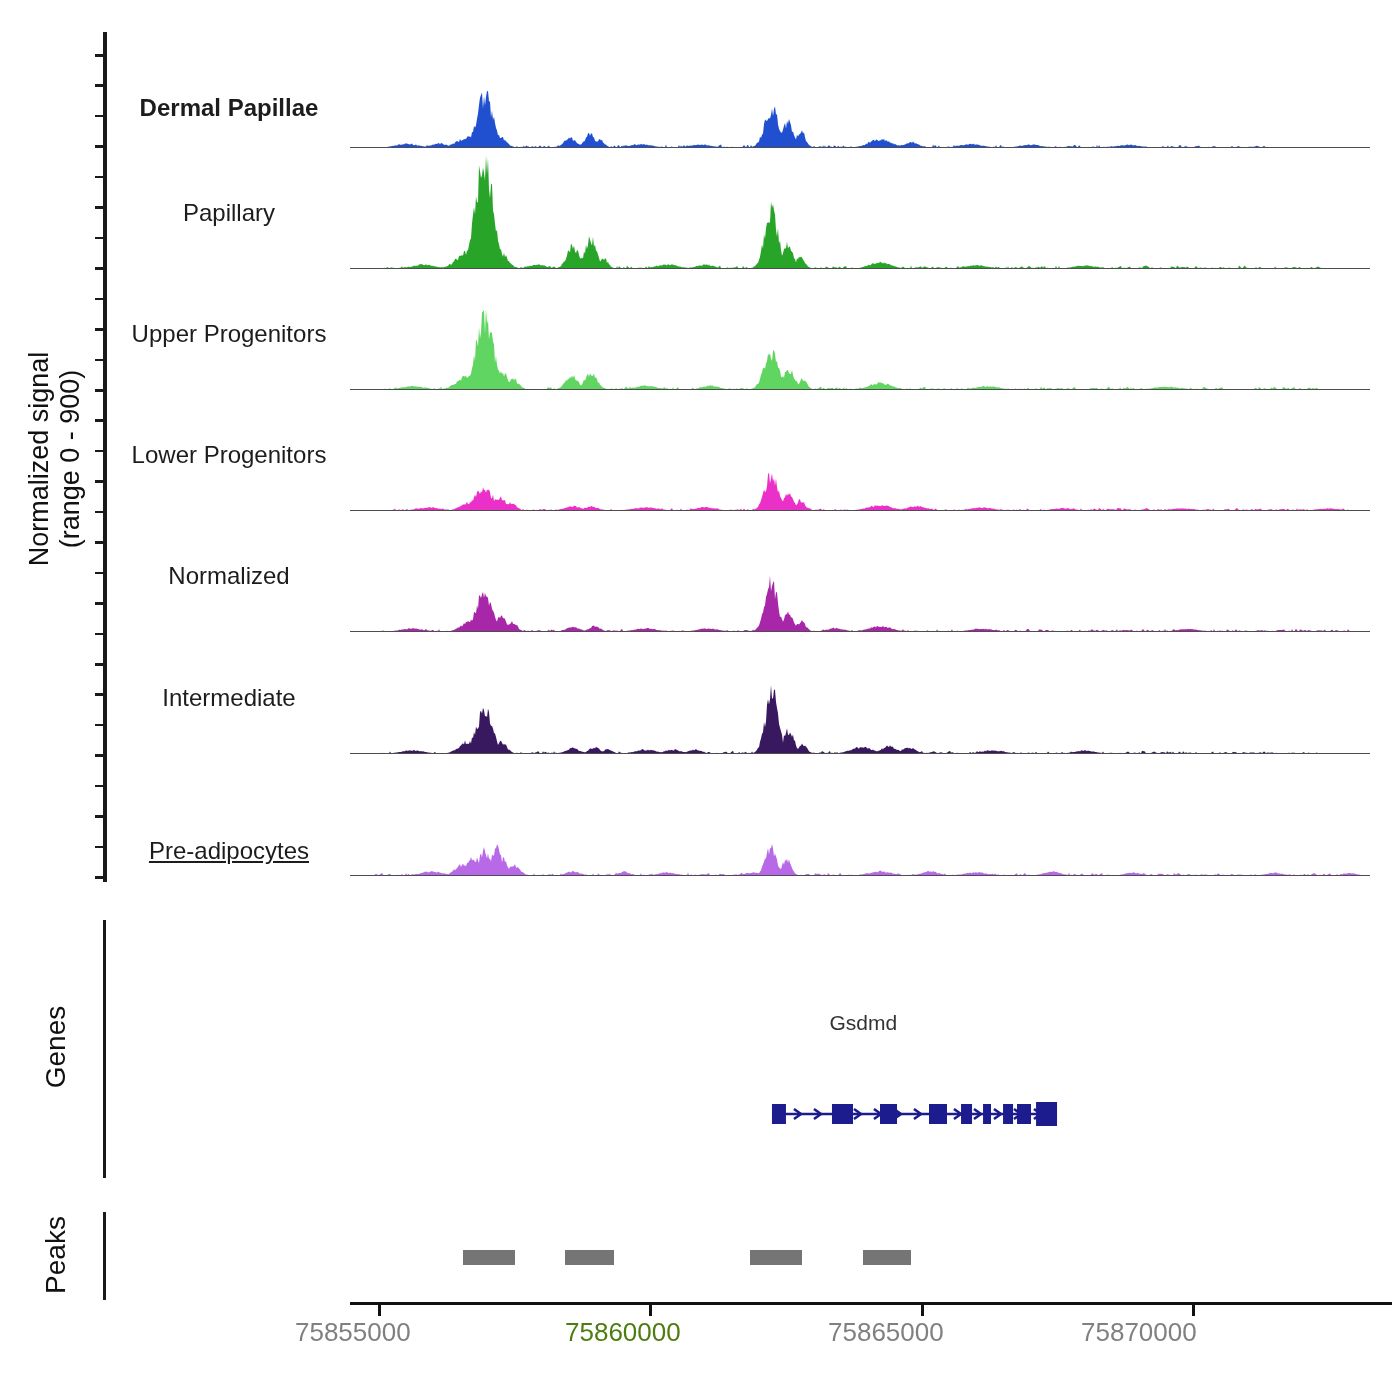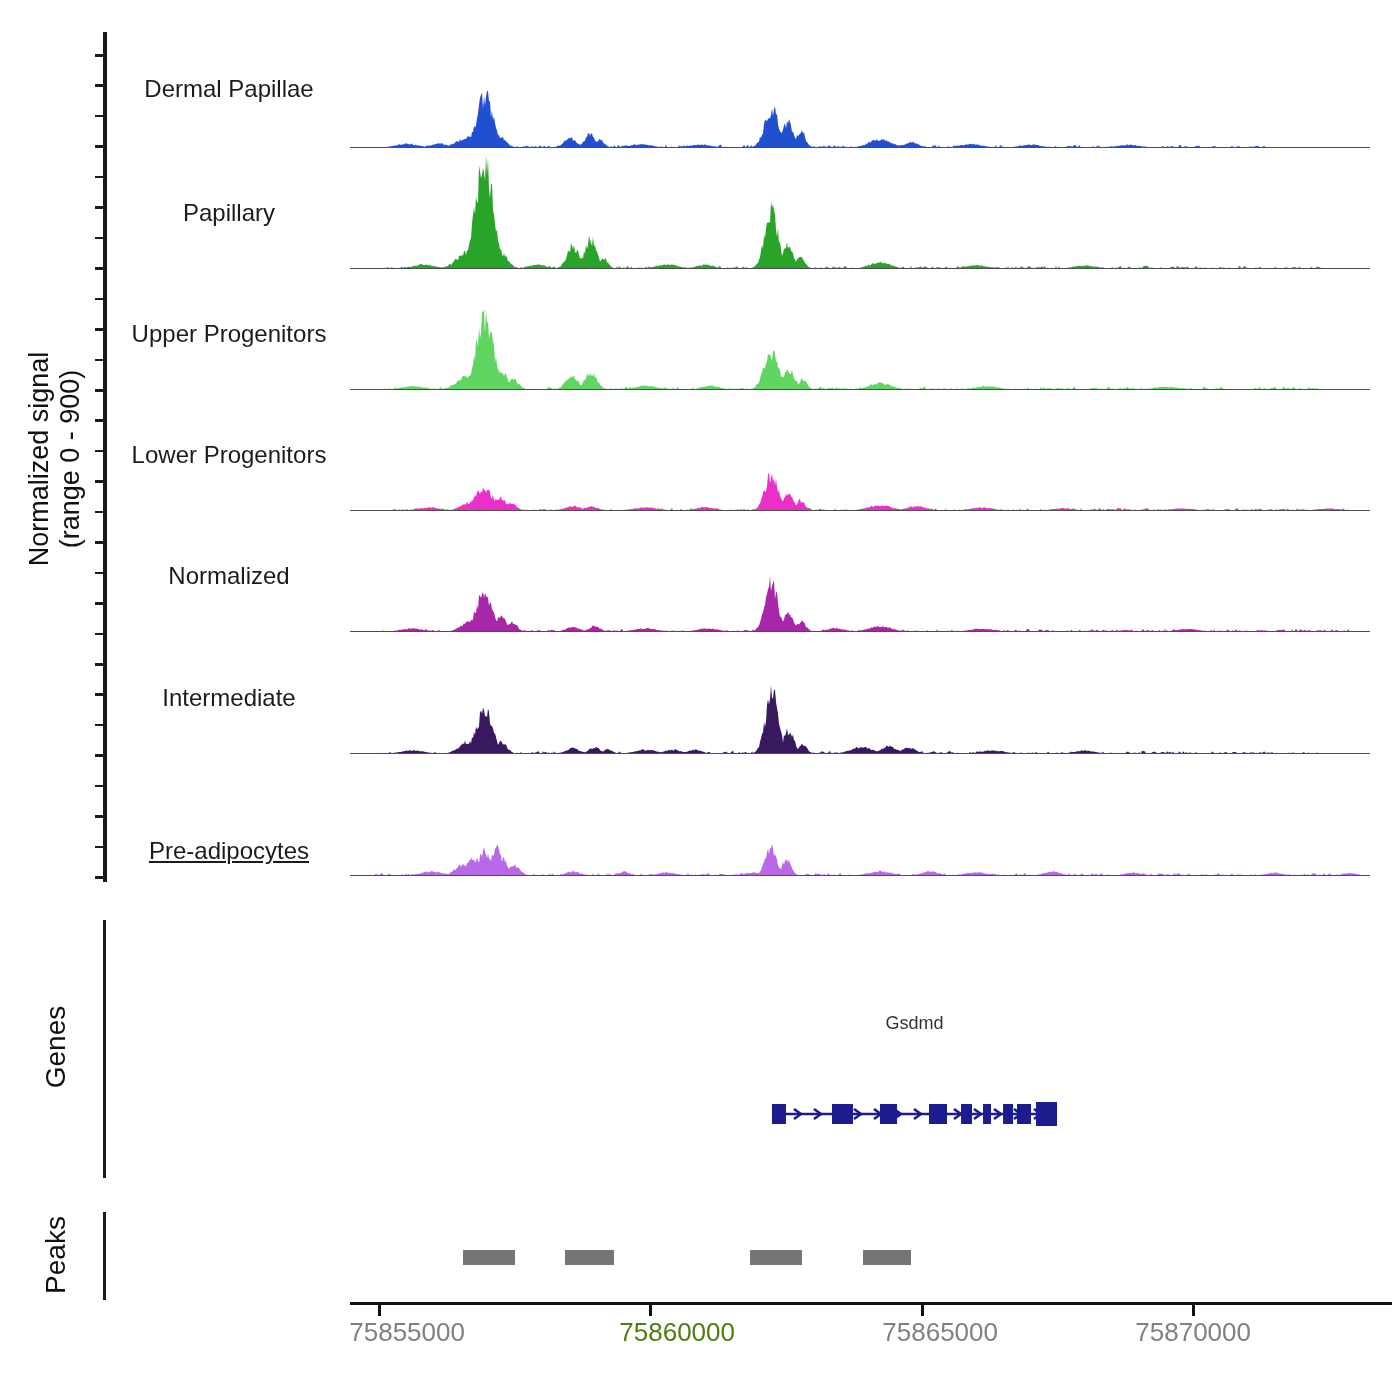--- a/index.html
+++ b/index.html
@@ -18,27 +18,27 @@
     position:absolute; left:99px; width:260px; text-align:center;
     font-size:24px; color:#1c1c1c; line-height:30px;
   }
   .track-svg{ position:absolute; left:350px; width:1020px; height:116px; }
   #genes-axis-line{ position:absolute; left:103px; top:920px; width:3px; height:258px; background:#1a1a1a; }
   #peaks-axis-line{ position:absolute; left:103px; top:1212px; width:3px; height:88px; background:#1a1a1a; }
   #genes-label{ position:absolute; left:-23px; top:1030px; width:160px; height:34px;
     text-align:center; font-size:28px; color:#111; }
   #peaks-label{ position:absolute; left:-23px; top:1238px; width:160px; height:34px;
     text-align:center; font-size:28px; color:#111; }
-  #gene-name{ position:absolute; width:170px; text-align:center; top:1010px;
-    font-size:18px; line-height:26px; color:#333; }
+  #gene-name{ position:absolute; width:170px; top:1010px;
+    font-size:21px; line-height:26px; color:#333; }
   #gene-svg{ position:absolute; left:350px; top:1096px; width:1020px; height:40px; }
   .peak-box{ position:absolute; top:1250px; height:15px; }
   #x-axis-line{ position:absolute; left:350px; top:1302px; width:1042px; height:3.4px; background:#111; }
   .xtick{ position:absolute; top:1305px; width:3px; height:11px; background:#111; }
-  .xtick-label{ position:absolute; top:1317px; width:170px; text-align:right; font-size:26px; }
+  .xtick-label{ position:absolute; top:1317px; width:170px; text-align:left; font-size:26px; }
   #x-axis-title{ position:absolute; left:621px; top:1343px; width:500px; text-align:center;
     font-size:30px; color:#000; }
 </style>
 </head>
 <body>
 
 <div id="figure">
 
   <div id="y-axis-label" class="rot">
     <div>Normalized signal</div>
@@ -70,21 +70,21 @@
       <div class="ytick" style="top: 693.45px;"></div>
       <div class="ytick" style="top: 723.9px;"></div>
       <div class="ytick" style="top: 754.35px;"></div>
       <div class="ytick" style="top: 784.8px;"></div>
       <div class="ytick" style="top: 815.25px;"></div>
       <div class="ytick" style="top: 845.7px;"></div>
       <div class="ytick" style="top: 876.15px;"></div>
     </div>
 
   <div id="tracks">
-      <div class="track-label" style="top: 74px;">Dermal Papillae</div>
+      <div class="track-label" style="top: 93px; font-weight: bold;">Dermal Papillae</div>
       <svg class="track-svg" viewBox="0 0 1020 116" preserveAspectRatio="none" style="top: 32px;">
         <polygon points="0,115.5 0.0,115.5 4.0,115.5 8.0,115.5 12.0,115.5 16.0,115.5 20.0,115.5 23.0,115.5 24.0,115.5 25.0,115.5 26.0,115.4 27.0,115.4 28.0,115.4 29.0,115.4 30.0,115.3 31.0,115.3 32.0,115.3 33.0,115.2 34.0,115.1 35.0,115.1 36.0,115.0 37.0,114.9 38.0,114.7 39.0,114.6 40.0,114.5 41.0,114.3 42.0,114.1 43.0,113.7 44.0,114.1 45.0,113.3 46.0,113.5 47.0,113.6 48.0,112.7 49.0,112.2 50.0,112.5 51.0,113.1 52.0,112.5 53.0,112.3 54.0,112.5 55.0,111.6 56.0,111.4 57.0,111.6 58.0,112.0 59.0,112.2 60.0,112.4 61.0,112.0 62.0,111.6 63.0,113.0 64.0,113.2 65.0,113.1 66.0,112.5 67.0,113.5 68.0,113.7 69.0,113.1 70.0,113.9 71.0,113.8 72.0,114.1 73.0,114.3 74.0,114.4 75.0,114.6 76.0,114.6 77.0,113.1 78.0,114.1 79.0,113.5 80.0,113.8 81.0,113.2 82.0,113.2 83.0,112.3 84.0,113.1 85.0,112.0 86.0,111.7 87.0,112.1 88.0,111.2 89.0,111.1 90.0,112.5 91.0,111.0 92.0,111.3 93.0,111.9 94.0,112.7 95.0,112.9 96.0,112.4 97.0,113.0 98.0,113.4 99.0,113.7 100.0,113.0 101.0,112.2 102.0,112.4 103.0,111.3 104.0,112.2 105.0,110.5 106.0,109.4 107.0,108.9 108.0,109.4 109.0,110.1 110.0,106.7 111.0,108.9 112.0,108.3 113.0,107.9 114.0,107.0 115.0,107.2 116.0,106.8 117.0,105.5 118.0,103.8 119.0,105.0 120.0,104.2 121.0,105.4 122.0,99.9 123.0,100.3 124.0,93.7 125.0,95.7 126.0,93.2 127.0,86.8 128.0,81.5 129.0,73.1 130.0,65.7 131.0,63.0 132.0,60.6 133.0,76.8 134.0,64.0 135.0,73.4 136.0,64.8 137.0,59.2 138.0,59.1 139.0,69.5 140.0,69.5 141.0,85.4 142.0,78.5 143.0,88.0 144.0,84.4 145.0,90.9 146.0,96.1 147.0,98.5 148.0,103.3 149.0,103.1 150.0,106.0 151.0,106.1 152.0,105.2 153.0,105.0 154.0,108.5 155.0,107.7 156.0,109.5 157.0,110.1 158.0,111.3 159.0,112.1 160.0,113.5 161.0,113.8 162.0,114.0 163.0,114.4 164.0,114.7 165.0,115.0 166.0,115.1 167.0,114.0 168.0,115.3 169.0,114.9 170.0,115.4 171.0,114.4 172.0,115.5 174.0,113.8 175.0,115.2 176.0,113.5 178.0,114.4 179.0,114.4 180.0,115.5 181.0,115.4 182.0,114.0 183.0,114.6 184.0,115.5 185.0,113.9 188.0,115.5 190.0,113.2 192.0,115.5 194.0,114.1 195.0,114.3 196.0,115.5 197.0,115.1 199.0,113.6 200.0,115.5 201.0,115.4 202.0,115.4 203.0,115.3 204.0,114.8 205.0,115.1 206.0,114.5 207.0,114.7 208.0,113.0 209.0,114.1 210.0,113.5 211.0,112.9 212.0,112.0 213.0,111.3 214.0,109.2 215.0,108.5 216.0,108.7 217.0,107.7 218.0,107.1 219.0,105.4 220.0,106.5 221.0,105.6 222.0,105.3 223.0,108.9 224.0,108.2 225.0,108.3 226.0,109.8 227.0,111.0 228.0,111.8 229.0,112.1 230.0,112.8 231.0,112.6 232.0,111.5 233.0,109.7 234.0,109.5 235.0,108.6 236.0,105.5 237.0,104.7 238.0,101.2 239.0,100.9 240.0,103.8 241.0,101.4 242.0,101.4 243.0,105.0 244.0,105.6 245.0,108.8 246.0,109.6 247.0,109.6 248.0,109.6 249.0,107.2 250.0,107.2 251.0,108.4 252.0,107.7 253.0,110.6 254.0,111.2 255.0,112.6 256.0,112.5 257.0,113.8 258.0,114.3 259.0,114.7 260.0,115.1 261.0,114.5 262.0,114.5 263.0,115.4 264.0,113.6 265.0,113.9 266.0,115.2 267.0,115.2 268.0,113.2 269.0,113.3 270.0,114.9 271.0,114.8 272.0,113.6 273.0,114.6 274.0,113.2 275.0,114.3 276.0,112.7 277.0,114.0 278.0,113.7 279.0,113.9 280.0,113.7 281.0,113.6 282.0,113.1 283.0,113.2 284.0,112.4 285.0,112.1 286.0,113.2 287.0,112.9 288.0,112.6 289.0,112.4 290.0,112.8 291.0,111.7 292.0,112.4 293.0,112.4 294.0,112.1 295.0,112.7 296.0,112.8 297.0,112.7 298.0,112.9 299.0,113.5 300.0,113.0 301.0,113.6 302.0,113.5 303.0,113.6 304.0,114.1 305.0,114.2 306.0,114.4 307.0,114.5 308.0,114.7 309.0,114.8 310.0,114.7 311.0,115.0 312.0,114.3 313.0,115.2 314.0,115.2 315.0,115.0 316.0,112.5 317.0,115.4 318.0,115.4 319.0,115.4 320.0,115.4 321.0,114.7 322.0,114.5 323.0,115.4 324.0,115.3 325.0,115.3 326.0,115.2 327.0,115.2 328.0,115.0 329.0,113.0 330.0,115.0 331.0,113.6 332.0,114.8 333.0,114.3 334.0,113.0 335.0,114.4 336.0,114.2 337.0,113.5 338.0,113.8 339.0,114.0 340.0,113.5 341.0,113.7 342.0,113.5 343.0,113.6 344.0,112.7 345.0,113.3 346.0,113.0 347.0,113.0 348.0,112.3 349.0,113.3 350.0,112.5 351.0,113.2 352.0,112.2 353.0,113.3 354.0,112.7 355.0,112.6 356.0,112.7 357.0,113.4 358.0,113.6 359.0,113.1 360.0,114.1 361.0,113.8 362.0,114.0 363.0,114.2 364.0,114.3 365.0,114.5 366.0,114.6 367.0,114.7 368.0,114.7 369.0,113.5 370.0,113.1 371.0,112.5 372.0,115.2 373.0,115.2 374.0,114.4 375.0,115.2 376.0,115.3 377.0,114.4 378.0,115.4 379.0,115.4 380.0,115.4 381.0,115.5 382.0,114.4 383.0,115.5 384.0,115.5 386.0,114.9 388.0,115.5 389.0,115.0 390.0,115.1 392.0,115.5 394.0,113.1 396.0,115.5 397.0,113.6 398.0,112.8 399.0,115.3 400.0,115.0 401.0,113.1 402.0,114.8 403.0,114.5 404.0,114.0 405.0,113.7 406.0,112.6 407.0,110.7 408.0,110.6 409.0,109.7 410.0,104.5 411.0,106.1 412.0,102.7 413.0,101.4 414.0,91.9 415.0,87.6 416.0,88.4 417.0,88.9 418.0,87.0 419.0,85.9 420.0,86.4 421.0,83.0 422.0,76.6 423.0,84.1 424.0,76.9 425.0,74.3 426.0,82.7 427.0,81.9 428.0,92.3 429.0,96.7 430.0,99.0 431.0,100.6 432.0,100.7 433.0,97.4 434.0,93.8 435.0,91.1 436.0,96.5 437.0,89.1 438.0,91.8 439.0,86.9 440.0,89.9 441.0,93.2 442.0,99.9 443.0,99.5 444.0,103.0 445.0,105.4 446.0,107.6 447.0,102.8 448.0,104.4 449.0,102.6 450.0,102.0 451.0,100.6 452.0,98.2 453.0,101.5 454.0,100.3 455.0,105.3 456.0,109.0 457.0,109.9 458.0,111.5 459.0,113.1 460.0,113.5 461.0,114.4 462.0,114.4 463.0,115.2 464.0,113.8 465.0,115.0 466.0,115.5 468.0,115.5 469.0,114.2 470.0,114.5 471.0,114.3 472.0,115.5 473.0,113.3 474.0,115.2 475.0,113.3 476.0,115.4 478.0,114.3 479.0,112.9 480.0,114.6 481.0,114.5 483.0,115.4 484.0,113.3 487.0,115.3 488.0,113.8 490.0,115.2 491.0,114.2 492.0,115.5 493.0,113.4 494.0,114.2 495.0,114.9 496.0,114.5 497.0,115.4 498.0,115.4 499.0,115.0 500.0,115.3 501.0,114.1 502.0,115.2 503.0,115.1 504.0,115.1 505.0,114.9 506.0,114.8 507.0,114.7 508.0,114.5 509.0,114.3 510.0,114.1 511.0,113.9 512.0,113.8 513.0,112.9 514.0,113.3 515.0,112.9 516.0,111.4 517.0,112.4 518.0,110.5 519.0,109.8 520.0,110.9 521.0,109.5 522.0,108.9 523.0,107.8 524.0,107.9 525.0,109.2 526.0,107.5 527.0,107.7 528.0,108.6 529.0,109.3 530.0,107.9 531.0,108.5 532.0,106.8 533.0,108.2 534.0,106.6 535.0,109.6 536.0,107.8 537.0,108.9 538.0,109.8 539.0,109.3 540.0,110.7 541.0,110.5 542.0,111.7 543.0,110.9 544.0,112.6 545.0,112.1 546.0,112.6 547.0,113.3 548.0,113.5 549.0,113.0 550.0,114.0 551.0,113.0 552.0,113.1 553.0,113.2 554.0,112.7 555.0,112.4 556.0,112.1 557.0,111.2 558.0,111.5 559.0,111.0 560.0,109.9 561.0,110.0 562.0,111.1 563.0,109.6 564.0,110.4 565.0,111.7 566.0,110.9 567.0,111.9 568.0,112.2 569.0,112.6 570.0,113.5 571.0,113.7 572.0,113.9 573.0,114.3 574.0,114.5 575.0,114.0 576.0,114.9 577.0,115.1 578.0,115.2 579.0,115.3 580.0,115.4 581.0,115.4 582.0,115.4 583.0,112.6 584.0,114.4 585.0,113.0 586.0,114.0 587.0,115.4 588.0,114.4 589.0,113.5 590.0,115.4 591.0,115.4 592.0,115.4 593.0,115.4 594.0,115.3 595.0,115.3 596.0,115.3 597.0,115.0 598.0,114.4 599.0,114.4 600.0,115.0 601.0,114.9 602.0,114.8 603.0,114.7 604.0,113.0 605.0,114.4 606.0,113.6 607.0,114.1 608.0,113.5 609.0,113.9 610.0,113.2 611.0,112.9 612.0,112.9 613.0,113.5 614.0,113.1 615.0,112.9 616.0,112.3 617.0,112.6 618.0,112.8 619.0,112.2 620.0,111.7 621.0,111.9 622.0,112.5 623.0,111.7 624.0,112.0 625.0,113.0 626.0,112.3 627.0,112.8 628.0,112.6 629.0,113.0 630.0,113.2 631.0,113.7 632.0,113.8 633.0,113.8 634.0,113.7 635.0,114.1 636.0,114.3 637.0,114.5 638.0,114.6 639.0,114.7 640.0,114.8 641.0,114.9 642.0,115.0 643.0,115.1 644.0,114.6 645.0,115.2 646.0,113.0 647.0,115.3 648.0,115.4 649.0,115.4 650.0,113.6 651.0,112.9 652.0,115.4 653.0,114.1 654.0,115.4 655.0,115.3 656.0,115.4 657.0,115.3 658.0,115.3 659.0,115.2 660.0,115.2 661.0,115.1 662.0,115.0 663.0,114.9 664.0,114.8 665.0,114.7 666.0,114.6 667.0,114.4 668.0,114.2 669.0,114.1 670.0,113.2 671.0,113.9 672.0,113.8 673.0,113.6 674.0,113.5 675.0,113.1 676.0,113.0 677.0,113.2 678.0,112.6 679.0,112.4 680.0,112.9 681.0,113.3 682.0,113.1 683.0,112.6 684.0,112.4 685.0,112.6 686.0,112.9 687.0,113.1 688.0,113.0 689.0,113.4 690.0,113.9 691.0,114.2 692.0,114.1 693.0,114.3 694.0,114.4 695.0,114.6 696.0,114.7 697.0,114.8 698.0,114.9 699.0,114.5 700.0,115.1 701.0,115.2 702.0,115.3 703.0,115.3 704.0,115.3 705.0,114.6 706.0,113.9 707.0,115.4 708.0,115.4 709.0,115.5 710.0,114.6 711.0,115.5 712.0,115.4 715.0,114.8 716.0,115.3 717.0,114.2 719.0,113.9 720.0,114.3 723.0,114.4 724.0,113.1 725.0,113.1 726.0,113.7 727.0,115.3 728.0,114.8 729.0,113.3 731.0,115.3 732.0,115.5 736.0,115.5 737.0,115.4 740.0,115.5 742.0,114.8 744.0,114.6 745.0,115.5 746.0,115.5 747.0,112.9 748.0,115.4 749.0,113.0 750.0,114.8 751.0,115.4 752.0,115.4 753.0,115.3 754.0,114.5 755.0,115.2 756.0,115.2 757.0,114.5 758.0,115.0 759.0,114.5 760.0,114.9 761.0,114.0 762.0,114.6 763.0,114.5 764.0,114.4 765.0,114.3 766.0,114.1 767.0,114.2 768.0,113.5 769.0,113.9 770.0,113.9 771.0,113.1 772.0,113.5 773.0,113.2 774.0,113.4 775.0,113.5 776.0,112.9 777.0,112.6 778.0,112.7 779.0,113.2 780.0,112.8 781.0,112.5 782.0,113.1 783.0,113.2 784.0,113.4 785.0,113.0 786.0,113.2 787.0,114.0 788.0,114.0 789.0,113.7 790.0,114.1 791.0,114.3 792.0,114.4 793.0,114.5 794.0,114.6 795.0,114.8 796.0,114.2 797.0,115.0 798.0,115.0 799.0,115.1 800.0,115.2 801.0,115.2 802.0,115.3 803.0,115.1 804.0,115.4 805.0,115.4 806.0,115.4 807.0,115.4 808.0,115.4 809.0,115.5 810.0,115.5 811.0,115.5 812.0,114.5 813.0,114.2 816.0,115.5 817.0,114.7 818.0,113.6 819.0,115.4 820.0,115.5 821.0,114.1 822.0,114.3 824.0,114.8 826.0,115.3 828.0,115.5 829.0,113.6 830.0,112.9 831.0,113.7 832.0,115.5 836.0,114.0 837.0,114.8 840.0,115.1 842.0,115.1 844.0,115.5 845.0,114.3 848.0,113.9 849.0,113.6 850.0,114.7 851.0,115.0 852.0,115.3 856.0,115.0 857.0,115.2 859.0,114.8 860.0,115.5 864.0,113.9 867.0,115.2 868.0,115.3 869.0,115.3 870.0,115.3 872.0,115.5 876.0,115.0 879.0,115.3 880.0,115.5 882.0,114.0 884.0,115.5 887.0,114.7 888.0,114.1 890.0,114.8 892.0,115.5 894.0,114.9 896.0,115.2 899.0,114.7 900.0,114.7 904.0,114.7 907.0,113.8 908.0,114.2 912.0,115.5 913.0,114.5 914.0,113.8 916.0,115.5 920.0,115.5 924.0,115.5 928.0,115.5 932.0,115.5 936.0,115.5 940.0,115.5 944.0,115.5 948.0,115.5 952.0,115.5 956.0,115.5 960.0,115.5 964.0,115.5 968.0,115.5 972.0,115.5 976.0,115.5 980.0,115.5 984.0,115.5 988.0,115.5 992.0,115.5 996.0,115.5 1000.0,115.5 1004.0,115.5 1008.0,115.5 1012.0,115.5 1016.0,115.5 1020.0,115.5 1020,115.5" fill="#2050D0"></polygon>
         <line x1="0" y1="115.5" x2="1020" y2="115.5" stroke="#4d4d4d" stroke-width="1"></line>
       </svg>
       <div class="track-label" style="top: 198px;">Papillary</div>
       <svg class="track-svg" viewBox="0 0 1020 116" preserveAspectRatio="none" style="top: 153px;">
         <polygon points="0,115.5 0.0,115.5 4.0,115.5 8.0,115.5 12.0,115.5 16.0,115.5 20.0,115.5 24.0,115.5 28.0,115.5 32.0,115.5 33.0,115.0 35.0,114.8 36.0,115.5 37.0,114.0 38.0,114.2 39.0,115.5 40.0,115.5 41.0,113.7 42.0,115.3 43.0,114.2 44.0,115.2 45.0,115.4 46.0,115.3 47.0,115.3 48.0,115.3 49.0,115.2 50.0,114.4 51.0,114.8 52.0,113.2 53.0,114.8 54.0,114.4 55.0,113.7 56.0,114.4 57.0,114.3 58.0,113.7 59.0,113.7 60.0,114.0 61.0,113.9 62.0,113.3 63.0,113.5 64.0,112.6 65.0,112.8 66.0,113.1 67.0,112.6 68.0,112.7 69.0,111.4 70.0,111.3 71.0,111.2 72.0,111.0 73.0,111.9 74.0,112.0 75.0,112.2 76.0,111.3 77.0,112.0 78.0,112.2 79.0,111.8 80.0,111.9 81.0,112.9 82.0,112.5 83.0,113.3 84.0,112.7 85.0,113.7 86.0,113.2 87.0,114.0 88.0,113.7 89.0,114.2 90.0,114.3 91.0,114.5 92.0,114.0 93.0,114.5 94.0,114.2 95.0,113.6 96.0,113.9 97.0,113.1 98.0,113.0 99.0,111.5 100.0,110.7 101.0,111.9 102.0,111.0 103.0,109.0 104.0,108.6 105.0,106.1 106.0,105.7 107.0,106.8 108.0,107.0 109.0,102.9 110.0,102.4 111.0,103.3 112.0,101.4 113.0,102.9 114.0,97.9 115.0,98.1 116.0,101.9 117.0,97.6 118.0,97.3 119.0,92.1 120.0,87.2 121.0,85.3 122.0,70.5 123.0,61.6 124.0,54.1 125.0,61.3 126.0,43.4 127.0,48.9 128.0,49.5 129.0,12.3 130.0,18.3 131.0,25.0 132.0,22.5 133.0,14.6 134.0,19.9 135.0,27.8 136.0,2.5 137.0,21.5 138.0,4.9 139.0,36.6 140.0,45.2 141.0,31.5 142.0,30.6 143.0,57.6 144.0,61.3 145.0,70.7 146.0,78.7 147.0,76.7 148.0,87.7 149.0,90.9 150.0,96.3 151.0,96.2 152.0,101.0 153.0,103.8 154.0,99.7 155.0,104.2 156.0,101.9 157.0,104.7 158.0,108.2 159.0,108.1 160.0,110.1 161.0,110.6 162.0,111.7 163.0,112.0 164.0,113.4 165.0,114.0 166.0,114.1 167.0,114.5 168.0,114.8 169.0,115.1 170.0,115.1 171.0,114.1 172.0,114.8 173.0,114.7 174.0,114.5 175.0,113.3 176.0,114.0 177.0,113.4 178.0,113.1 179.0,113.4 180.0,112.4 181.0,113.0 182.0,112.9 183.0,111.9 184.0,112.1 185.0,111.9 186.0,112.3 187.0,111.4 188.0,111.9 189.0,111.1 190.0,112.1 191.0,112.4 192.0,111.9 193.0,112.5 194.0,112.3 195.0,112.7 196.0,113.3 197.0,114.0 198.0,114.0 199.0,113.2 200.0,113.0 201.0,114.6 202.0,114.8 203.0,113.9 204.0,113.6 205.0,114.3 206.0,115.1 207.0,114.9 208.0,114.6 209.0,114.1 210.0,113.7 211.0,112.9 212.0,111.0 213.0,110.0 214.0,108.4 215.0,108.2 216.0,105.8 217.0,102.5 218.0,97.4 219.0,98.1 220.0,99.2 221.0,90.4 222.0,92.2 223.0,96.1 224.0,92.4 225.0,98.6 226.0,100.3 227.0,97.1 228.0,97.7 229.0,102.1 230.0,105.2 231.0,105.4 232.0,104.6 233.0,105.4 234.0,98.3 235.0,100.7 236.0,91.8 237.0,96.1 238.0,92.1 239.0,82.9 240.0,86.7 241.0,90.0 242.0,92.5 243.0,83.7 244.0,93.7 245.0,91.8 246.0,97.6 247.0,98.4 248.0,101.4 249.0,104.8 250.0,108.6 251.0,107.5 252.0,105.7 253.0,105.7 254.0,106.9 255.0,105.5 256.0,105.5 257.0,110.0 258.0,108.7 259.0,111.2 260.0,112.0 261.0,113.8 262.0,114.1 263.0,114.7 264.0,115.0 265.0,115.2 266.0,115.4 267.0,113.1 268.0,115.2 269.0,113.3 270.0,113.8 271.0,115.3 272.0,115.5 274.0,114.0 275.0,115.2 276.0,115.5 277.0,112.7 278.0,113.7 280.0,115.5 281.0,113.6 283.0,115.5 284.0,115.5 285.0,115.5 286.0,115.2 287.0,115.4 288.0,114.3 289.0,115.4 290.0,113.9 291.0,115.3 292.0,114.4 293.0,115.2 294.0,115.0 295.0,115.0 296.0,113.2 297.0,114.7 298.0,114.7 299.0,113.0 300.0,114.4 301.0,114.3 302.0,114.1 303.0,114.2 304.0,113.6 305.0,113.6 306.0,113.0 307.0,112.5 308.0,113.4 309.0,112.8 310.0,112.2 311.0,112.6 312.0,112.4 313.0,111.8 314.0,111.5 315.0,111.7 316.0,111.8 317.0,112.5 318.0,110.9 319.0,111.7 320.0,112.3 321.0,111.5 322.0,111.5 323.0,111.6 324.0,112.3 325.0,111.9 326.0,112.6 327.0,112.8 328.0,113.3 329.0,113.8 330.0,113.3 331.0,114.1 332.0,114.2 333.0,114.2 334.0,114.3 335.0,114.5 336.0,114.6 337.0,114.8 338.0,114.9 339.0,114.7 340.0,114.4 341.0,114.4 342.0,114.4 343.0,114.3 344.0,114.0 345.0,114.1 346.0,113.1 347.0,113.1 348.0,113.2 349.0,112.3 350.0,112.7 351.0,112.5 352.0,112.7 353.0,112.1 354.0,111.0 355.0,111.9 356.0,111.8 357.0,111.3 358.0,112.4 359.0,111.6 360.0,112.8 361.0,112.9 362.0,112.7 363.0,112.7 364.0,113.1 365.0,113.6 366.0,113.9 367.0,114.2 368.0,114.4 369.0,113.5 370.0,112.6 371.0,114.9 372.0,115.0 373.0,115.2 374.0,115.2 375.0,115.3 376.0,115.4 377.0,114.3 378.0,114.8 379.0,115.4 380.0,114.3 381.0,115.5 382.0,114.5 383.0,114.8 384.0,114.7 385.0,113.9 386.0,114.4 387.0,112.8 388.0,114.8 389.0,114.9 392.0,115.5 393.0,113.1 395.0,115.4 396.0,114.1 399.0,115.3 400.0,115.2 401.0,115.1 402.0,114.8 403.0,114.4 404.0,113.4 405.0,112.9 406.0,112.0 407.0,110.4 408.0,110.0 409.0,106.7 410.0,103.9 411.0,98.0 412.0,91.4 413.0,95.4 414.0,81.1 415.0,86.0 416.0,75.6 417.0,69.8 418.0,69.7 419.0,69.2 420.0,69.8 421.0,48.5 422.0,54.7 423.0,51.3 424.0,57.3 425.0,61.6 426.0,77.1 427.0,83.8 428.0,75.1 429.0,90.5 430.0,87.7 431.0,96.8 432.0,102.8 433.0,100.5 434.0,95.8 435.0,95.6 436.0,95.3 437.0,88.8 438.0,95.6 439.0,93.5 440.0,94.1 441.0,97.8 442.0,98.7 443.0,100.3 444.0,105.0 445.0,106.2 446.0,109.2 447.0,105.1 448.0,106.6 449.0,103.7 450.0,104.4 451.0,103.5 452.0,104.5 453.0,106.6 454.0,108.1 455.0,110.0 456.0,110.9 457.0,112.0 458.0,113.5 459.0,114.1 460.0,114.6 461.0,115.0 462.0,115.2 463.0,115.4 464.0,115.4 465.0,114.3 466.0,114.4 467.0,115.3 468.0,115.5 470.0,115.2 471.0,113.9 472.0,115.5 474.0,114.7 475.0,115.2 476.0,113.5 480.0,115.5 482.0,115.2 483.0,113.2 484.0,114.3 487.0,114.6 488.0,115.5 489.0,113.6 492.0,115.5 494.0,113.8 496.0,113.1 497.0,115.5 498.0,115.3 499.0,115.5 500.0,115.4 501.0,115.4 502.0,114.0 503.0,115.4 504.0,115.3 505.0,115.3 506.0,115.2 507.0,115.1 508.0,115.0 509.0,114.9 510.0,114.7 511.0,114.5 512.0,114.3 513.0,114.1 514.0,113.5 515.0,113.2 516.0,112.8 517.0,113.2 518.0,111.9 519.0,111.8 520.0,112.4 521.0,111.7 522.0,110.5 523.0,110.2 524.0,110.8 525.0,111.1 526.0,110.2 527.0,110.2 528.0,109.4 529.0,110.3 530.0,108.4 531.0,109.5 532.0,109.4 533.0,110.7 534.0,109.3 535.0,110.4 536.0,109.8 537.0,111.3 538.0,111.0 539.0,111.1 540.0,111.2 541.0,112.6 542.0,111.9 543.0,112.9 544.0,112.8 545.0,113.4 546.0,113.5 547.0,114.1 548.0,114.3 549.0,114.5 550.0,114.7 551.0,114.9 552.0,114.3 553.0,113.4 554.0,114.2 555.0,115.3 556.0,115.3 557.0,114.9 558.0,114.7 559.0,115.4 560.0,115.4 561.0,112.6 562.0,115.5 563.0,115.5 564.0,114.9 566.0,114.3 568.0,114.6 571.0,113.2 572.0,114.9 574.0,113.5 576.0,113.7 578.0,114.7 580.0,115.5 583.0,113.6 584.0,115.5 588.0,113.9 591.0,114.7 592.0,114.7 593.0,115.5 594.0,115.5 595.0,114.5 596.0,113.8 597.0,114.1 598.0,115.4 599.0,114.9 600.0,115.3 601.0,114.5 602.0,115.2 603.0,115.2 604.0,115.1 605.0,115.0 606.0,114.9 607.0,113.9 608.0,113.1 609.0,114.6 610.0,114.5 611.0,114.3 612.0,114.1 613.0,113.0 614.0,113.5 615.0,113.8 616.0,113.4 617.0,113.4 618.0,113.1 619.0,113.3 620.0,113.1 621.0,112.6 622.0,113.0 623.0,111.9 624.0,112.8 625.0,112.4 626.0,112.2 627.0,112.0 628.0,112.3 629.0,112.5 630.0,112.9 631.0,112.0 632.0,112.6 633.0,113.2 634.0,113.0 635.0,113.5 636.0,113.7 637.0,113.5 638.0,113.8 639.0,114.0 640.0,114.1 641.0,114.2 642.0,114.4 643.0,113.9 644.0,114.7 645.0,114.8 646.0,113.2 647.0,115.0 648.0,114.0 649.0,114.0 650.0,115.2 651.0,115.3 652.0,115.3 653.0,115.3 654.0,115.4 655.0,115.2 656.0,114.1 657.0,115.4 658.0,113.2 659.0,115.4 660.0,115.5 662.0,114.1 663.0,115.2 664.0,115.5 665.0,114.1 667.0,114.6 668.0,115.5 672.0,113.3 673.0,114.6 674.0,114.8 676.0,115.5 677.0,114.4 679.0,113.1 680.0,113.6 682.0,115.3 683.0,114.5 684.0,115.5 685.0,115.1 686.0,113.9 687.0,115.1 688.0,113.4 690.0,114.7 692.0,112.9 693.0,114.8 694.0,113.4 695.0,113.3 696.0,115.5 697.0,114.8 698.0,114.8 700.0,115.5 701.0,115.5 702.0,114.8 703.0,115.5 704.0,115.4 705.0,115.4 706.0,112.6 707.0,115.4 708.0,115.4 709.0,112.8 710.0,115.3 711.0,115.2 712.0,115.2 713.0,115.1 714.0,115.0 715.0,115.0 716.0,114.9 717.0,114.7 718.0,114.6 719.0,114.5 720.0,114.4 721.0,114.2 722.0,114.1 723.0,113.6 724.0,114.1 725.0,113.2 726.0,113.4 727.0,112.9 728.0,112.7 729.0,112.7 730.0,113.1 731.0,112.9 732.0,113.1 733.0,113.2 734.0,112.7 735.0,112.5 736.0,112.7 737.0,112.2 738.0,112.4 739.0,112.7 740.0,113.3 741.0,112.8 742.0,113.5 743.0,113.3 744.0,114.0 745.0,113.6 746.0,113.6 747.0,114.0 748.0,113.6 749.0,114.3 750.0,114.5 751.0,114.6 752.0,114.5 753.0,113.9 754.0,114.9 755.0,115.0 756.0,115.1 757.0,115.2 758.0,115.2 759.0,115.3 760.0,115.3 761.0,115.4 762.0,113.7 763.0,114.9 764.0,115.4 765.0,115.4 766.0,114.2 767.0,115.5 768.0,114.2 771.0,113.1 772.0,115.5 774.0,114.5 776.0,115.5 778.0,114.3 780.0,113.5 781.0,115.4 784.0,115.5 788.0,115.5 789.0,114.0 790.0,115.0 791.0,114.2 792.0,115.5 793.0,113.4 796.0,112.6 799.0,114.0 800.0,115.4 802.0,114.3 804.0,115.5 806.0,115.5 808.0,115.5 811.0,114.2 812.0,115.5 816.0,115.5 817.0,115.1 818.0,114.9 820.0,115.5 821.0,113.4 824.0,113.9 826.0,115.2 827.0,112.5 828.0,113.6 830.0,114.8 832.0,114.0 835.0,114.2 836.0,114.8 837.0,113.5 840.0,115.5 841.0,115.4 844.0,115.5 846.0,112.9 848.0,114.9 851.0,114.6 852.0,114.9 856.0,114.4 857.0,115.3 860.0,115.5 862.0,114.6 863.0,115.0 864.0,114.9 865.0,114.7 868.0,115.5 869.0,114.8 870.0,114.0 871.0,113.9 872.0,115.3 873.0,114.3 876.0,115.5 878.0,114.7 880.0,114.7 884.0,115.5 888.0,115.5 889.0,112.6 892.0,115.5 895.0,112.5 896.0,114.6 900.0,115.5 902.0,115.3 904.0,115.5 906.0,114.2 908.0,115.5 909.0,114.3 910.0,113.8 912.0,115.5 914.0,114.9 916.0,115.5 920.0,115.5 923.0,115.0 924.0,115.5 925.0,113.5 926.0,114.8 928.0,115.5 929.0,115.4 932.0,115.5 936.0,114.3 939.0,114.9 940.0,114.9 941.0,115.4 942.0,114.6 943.0,114.4 944.0,113.7 948.0,115.3 949.0,113.7 951.0,115.1 952.0,115.5 953.0,115.1 956.0,115.5 957.0,114.8 960.0,115.5 961.0,113.7 964.0,115.5 968.0,113.4 972.0,115.5 976.0,115.5 980.0,115.5 984.0,115.5 988.0,115.5 992.0,115.5 996.0,115.5 1000.0,115.5 1004.0,115.5 1008.0,115.5 1012.0,115.5 1016.0,115.5 1020.0,115.5 1020,115.5" fill="#28A428"></polygon>
         <line x1="0" y1="115.5" x2="1020" y2="115.5" stroke="#4d4d4d" stroke-width="1"></line>
       </svg>
       <div class="track-label" style="top: 319px;">Upper Progenitors</div>

